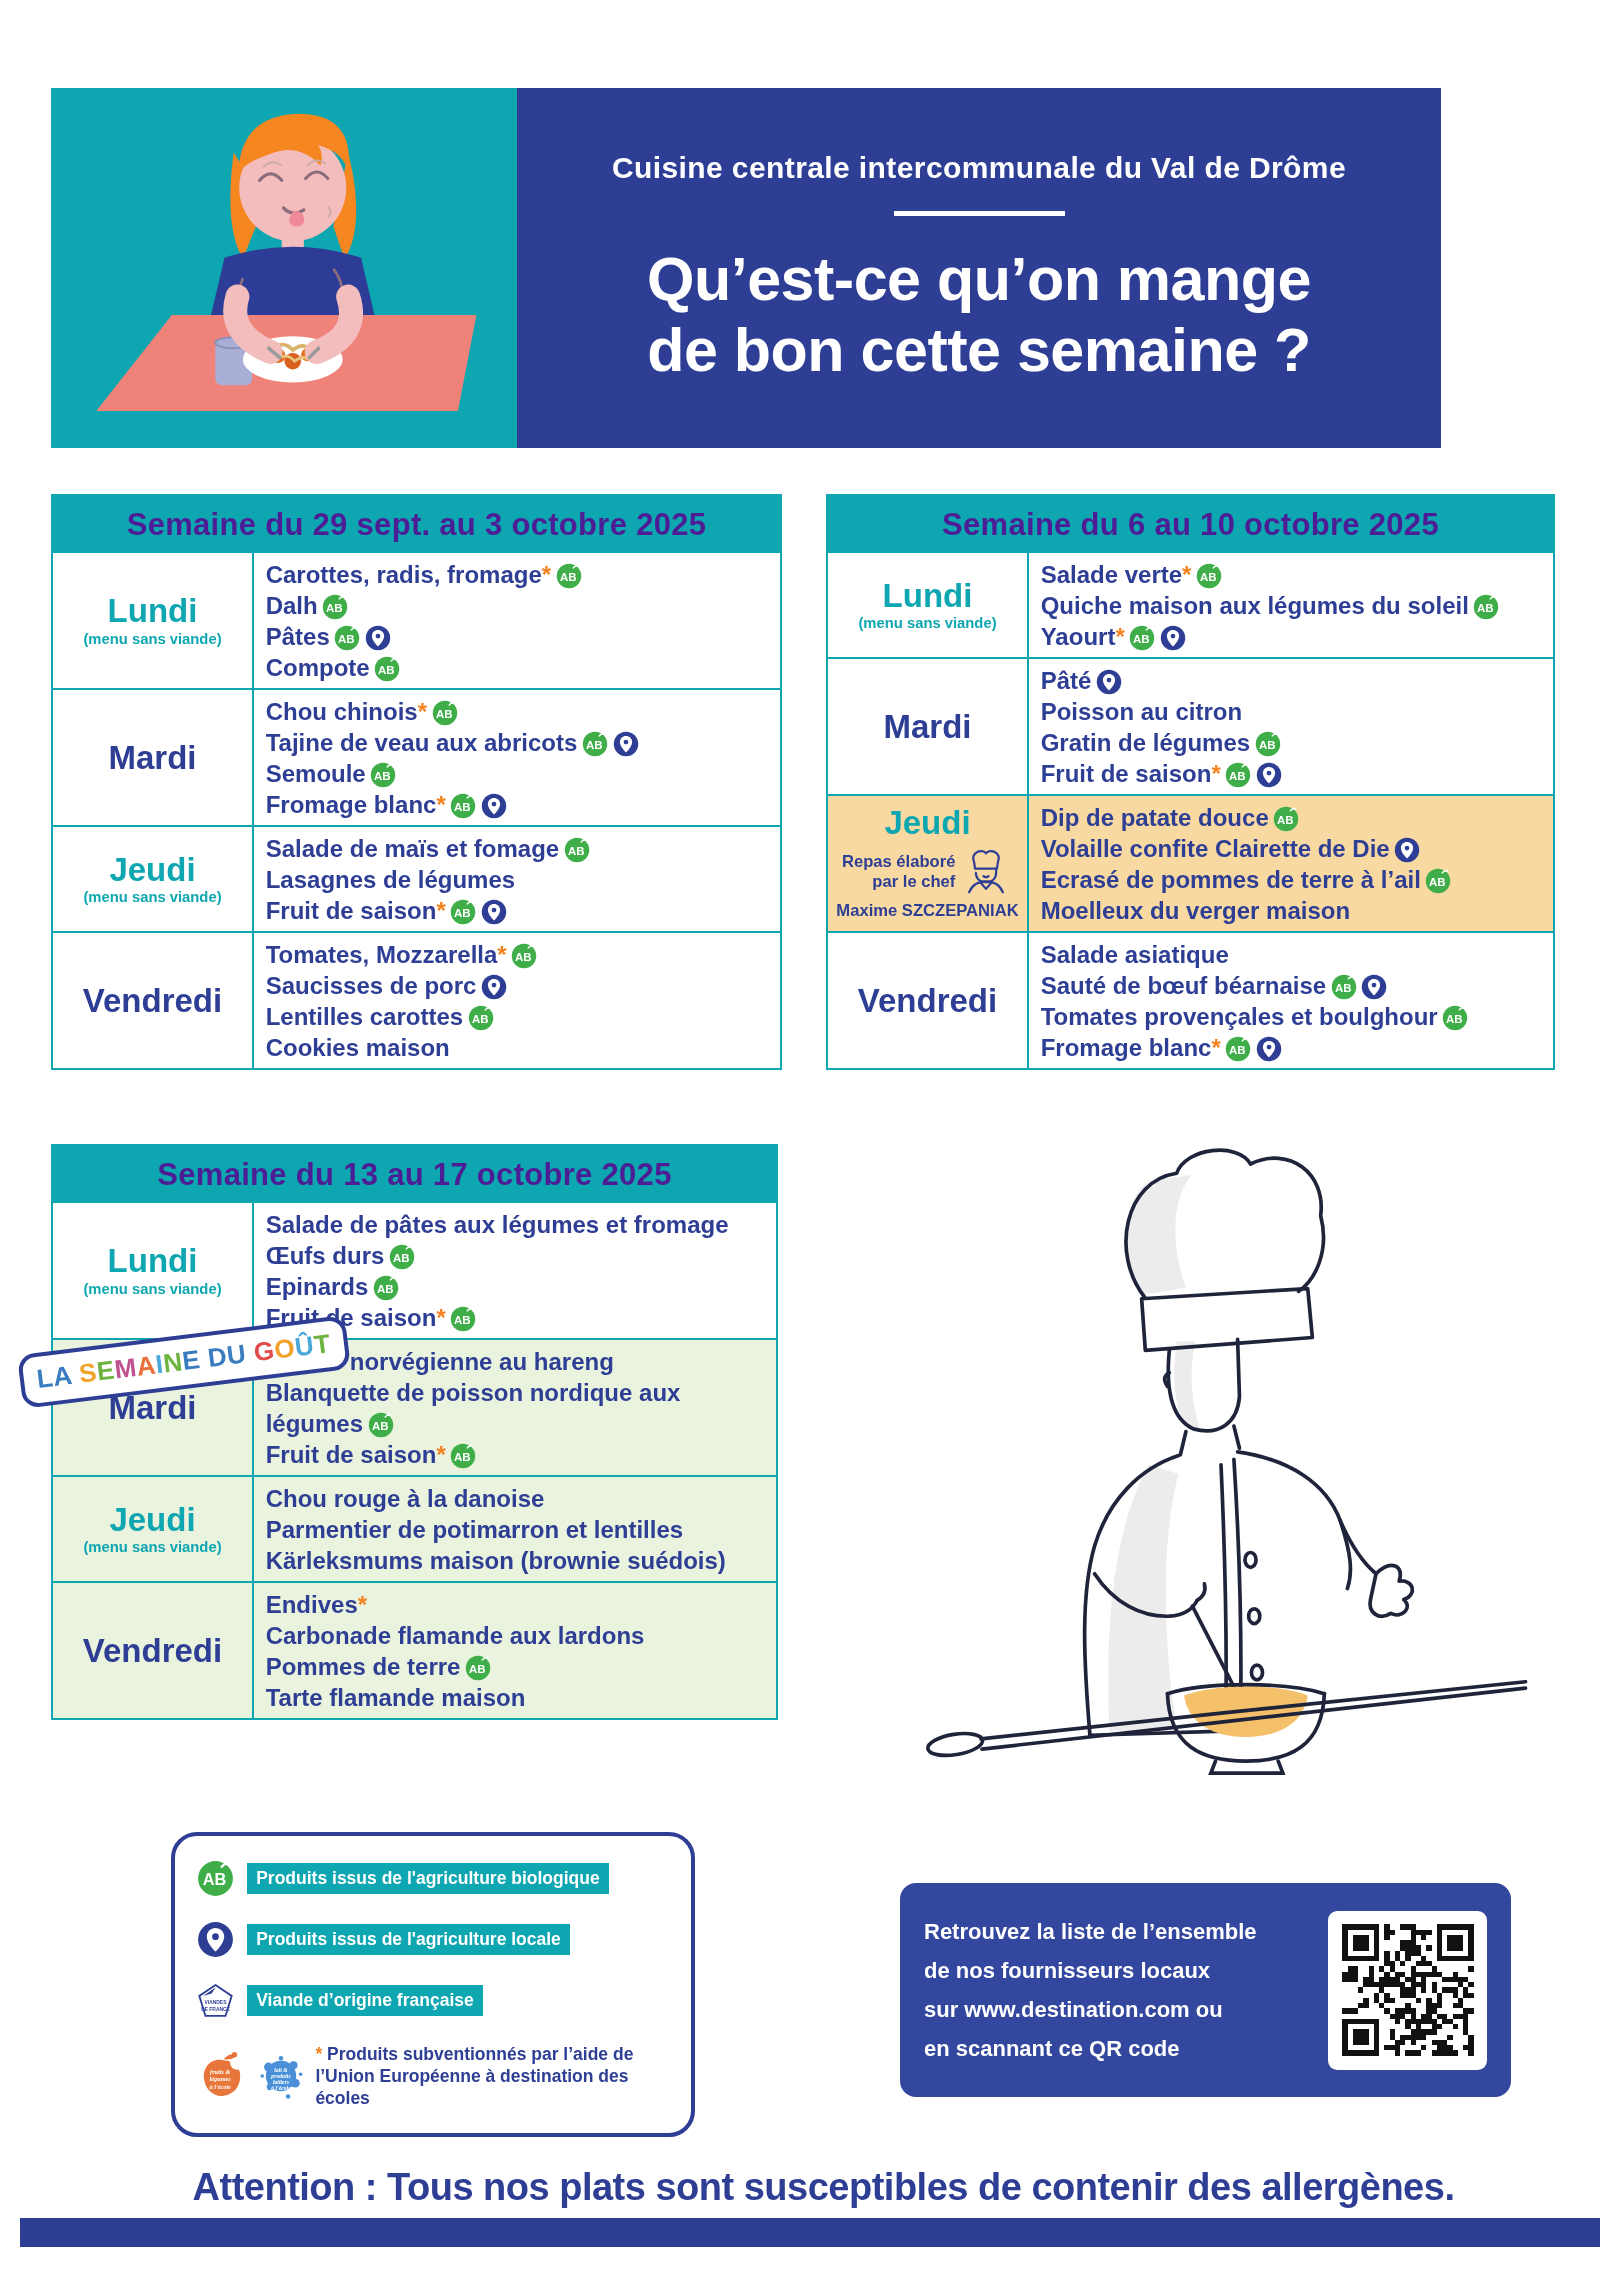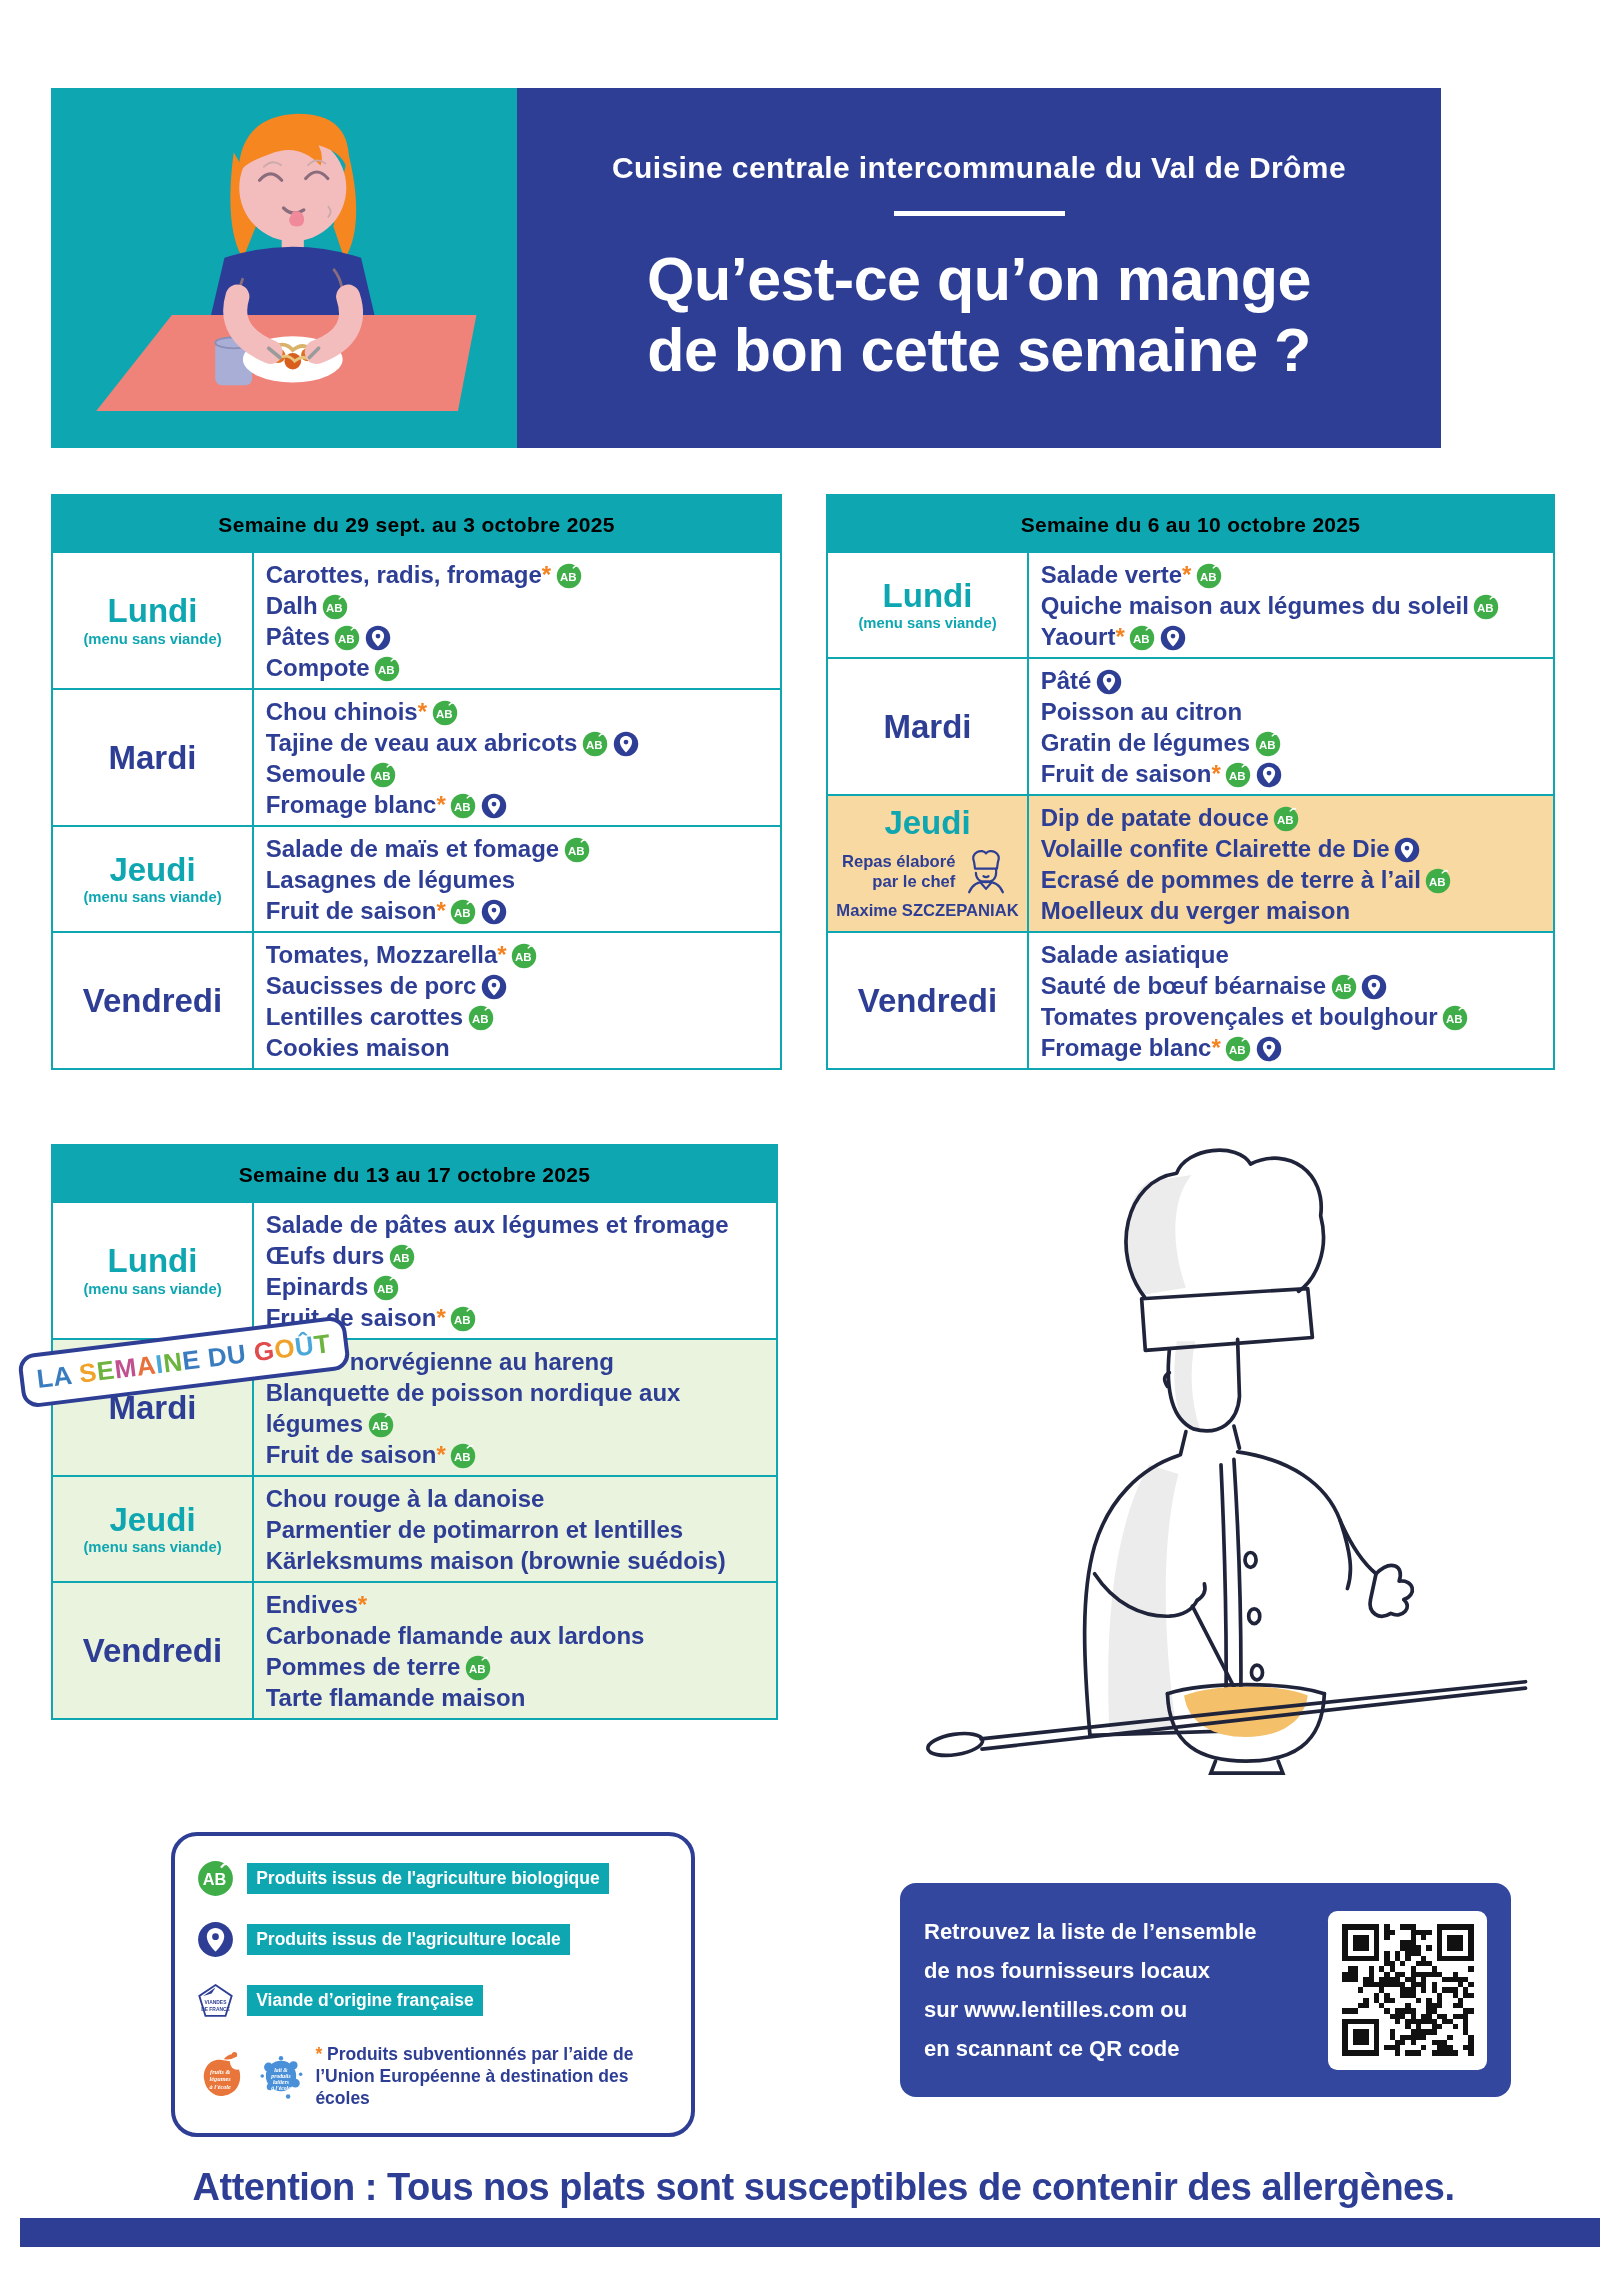--- a/index.html
+++ b/index.html
@@ -19,22 +19,22 @@
                 align-items:center;justify-content:center;text-align:center;padding:0 28px;}
   .org-line{font-size:30px;font-weight:bold;letter-spacing:0.4px;}
   .header-divider{width:171px;height:5.5px;background:#fff;margin:26px 0 28px;}
   .main-title{font-size:61px;font-weight:bold;line-height:1.16;letter-spacing:-0.5px;}
 
   
   .week-table{position:absolute;border:2.8px solid var(--teal);background:#fff;}
   #week1{left:51px;top:494px;width:731px;}
   #week2{left:826px;top:494px;width:729px;}
   #week3{left:51px;top:1144px;width:727px;}
-  .week-header{background:var(--teal);color:#000000;height:57px;display:flex;align-items:center;
-               justify-content:center;font-size:21px;font-weight:bold;letter-spacing:0.3px;}
+  .week-header{background:var(--teal);color:#4c1d95;height:57px;display:flex;align-items:center;
+               justify-content:center;font-size:31px;font-weight:bold;letter-spacing:0.3px;}
   .week-row{display:flex;border-top:2.8px solid var(--teal);}
   .week-row:first-child{border-top:none;}
   .week-row.peach{background:var(--peach);}
   .week-row.green{background:var(--light-green);}
   .day-cell{width:201px;flex:none;border-right:2.8px solid var(--teal);display:flex;flex-direction:column;
             align-items:center;justify-content:center;text-align:center;padding:7.4px 3.7px;}
   .day-name{font-size:33px;font-weight:bold;line-height:1;}
   .day-name.teal{color:var(--teal);}
   .day-name.blue{color:var(--dark-blue);}
   .day-note{font-size:14.8px;font-weight:bold;color:var(--teal);margin-top:3.7px;}
@@ -576,21 +576,21 @@
           </svg>
         </span>
       <span class="legend-note"><span class="star">*</span> <span>Produits subventionnés par l’aide de l’Union Européenne à destination des écoles</span></span>
     </div>
   </div>
 
   <div class="qr-box">
     <div class="qr-text">
       <div>Retrouvez la liste de l’ensemble</div>
       <div>de nos fournisseurs locaux</div>
-      <div>sur www.lentilles.com ou</div>
+      <div>sur www.destination.com ou</div>
       <div>en scannant ce QR code</div>
     </div>
     <div class="qr-code">
       <svg id="qr-svg" viewBox="-1 -1 27 27">
           <rect x="8" y="0" width="1" height="1" fill="#111"></rect>
           <rect x="11" y="0" width="1" height="1" fill="#111"></rect>
           <rect x="12" y="0" width="1" height="1" fill="#111"></rect>
           <rect x="13" y="0" width="1" height="1" fill="#111"></rect>
           <rect x="8" y="1" width="1" height="1" fill="#111"></rect>
           <rect x="9" y="1" width="1" height="1" fill="#111"></rect>

